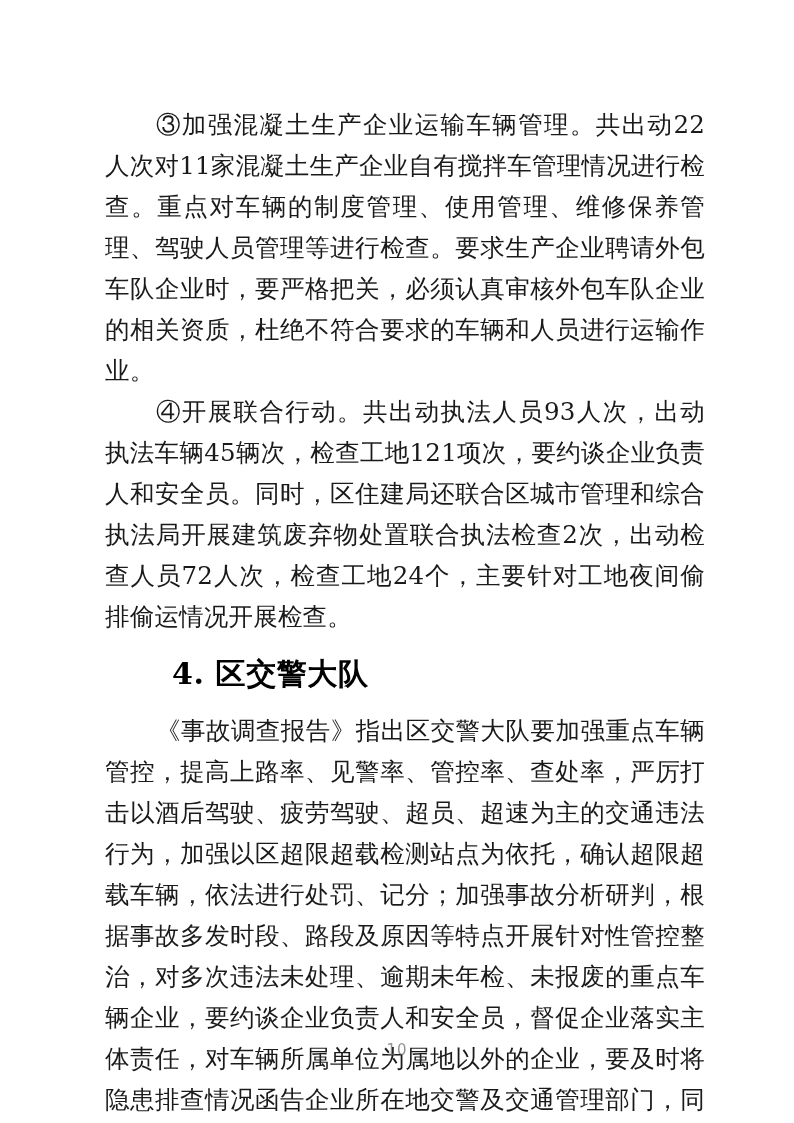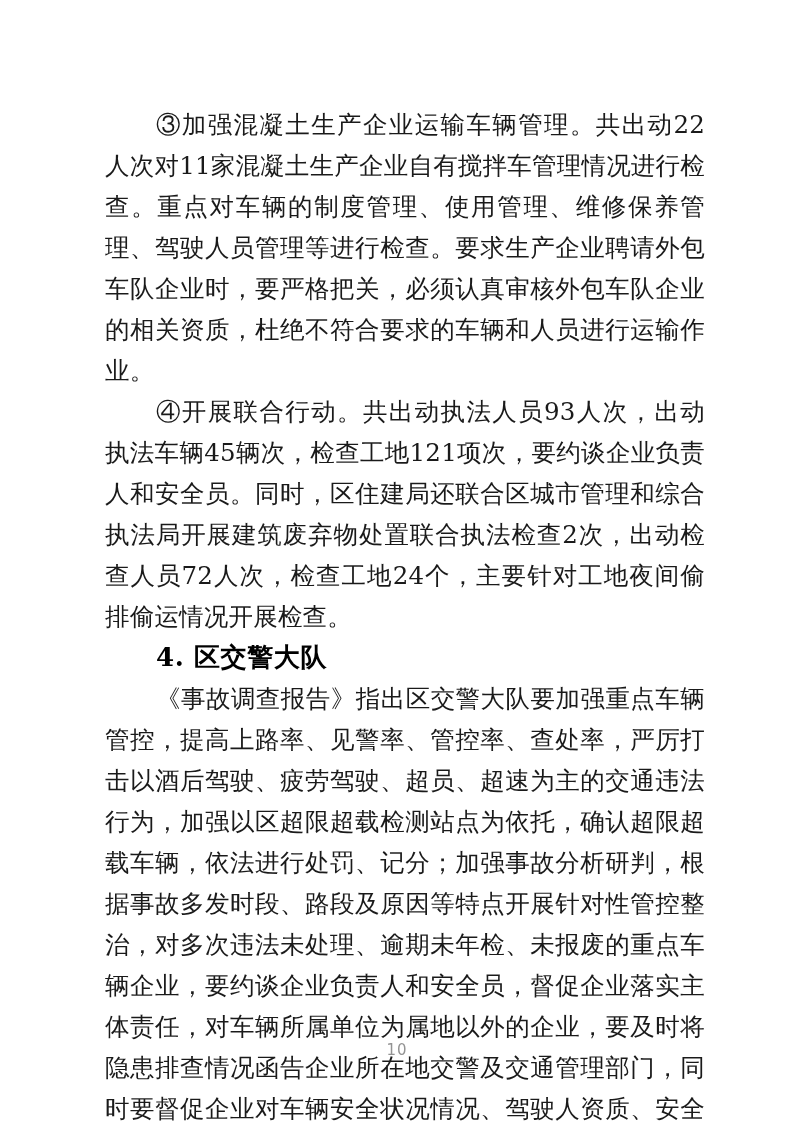--- a/index.html
+++ b/index.html
@@ -49,23 +49,23 @@
     line-height: 41px;
     color: #1a1a1a;
     text-align: justify;
     text-justify: inter-ideograph;
     text-indent: 51px;
     letter-spacing: 0.2px;
     font-weight: 400;
   }
 
   h2.section-heading {
-    margin: 0;
+    margin: 16px;
     padding: 0;
-    font-size: 26px;
+    font-size: 30px;
     line-height: 41px;
     color: #000000;
     font-weight: 700;
     text-indent: 51px;
     letter-spacing: 0.6px;
   }
 
   .footer {
     position: absolute;
     left: 0;

